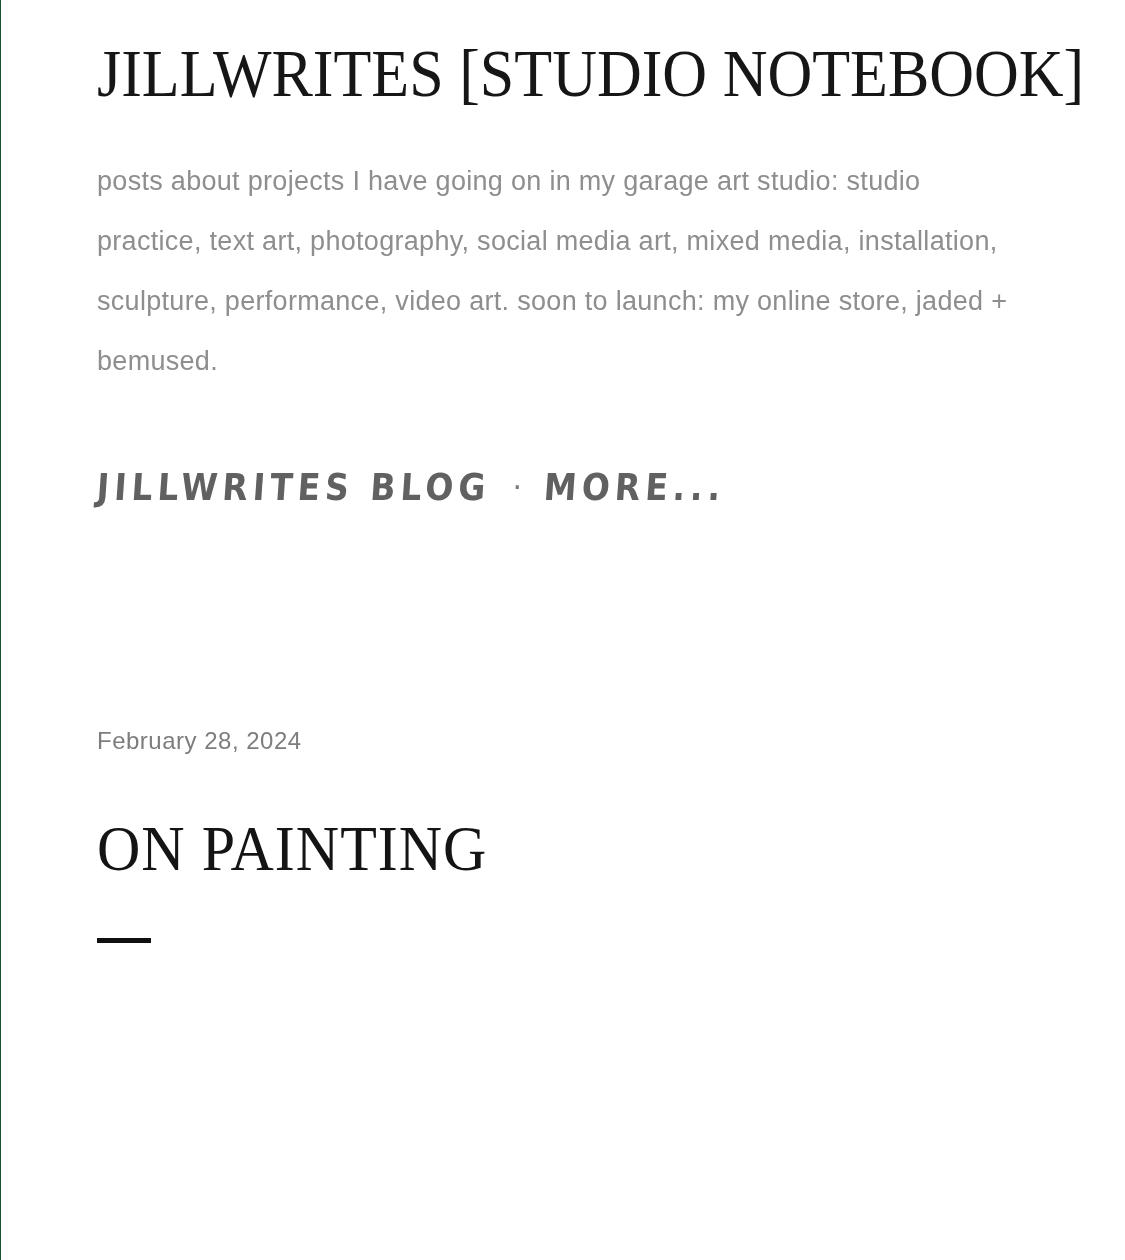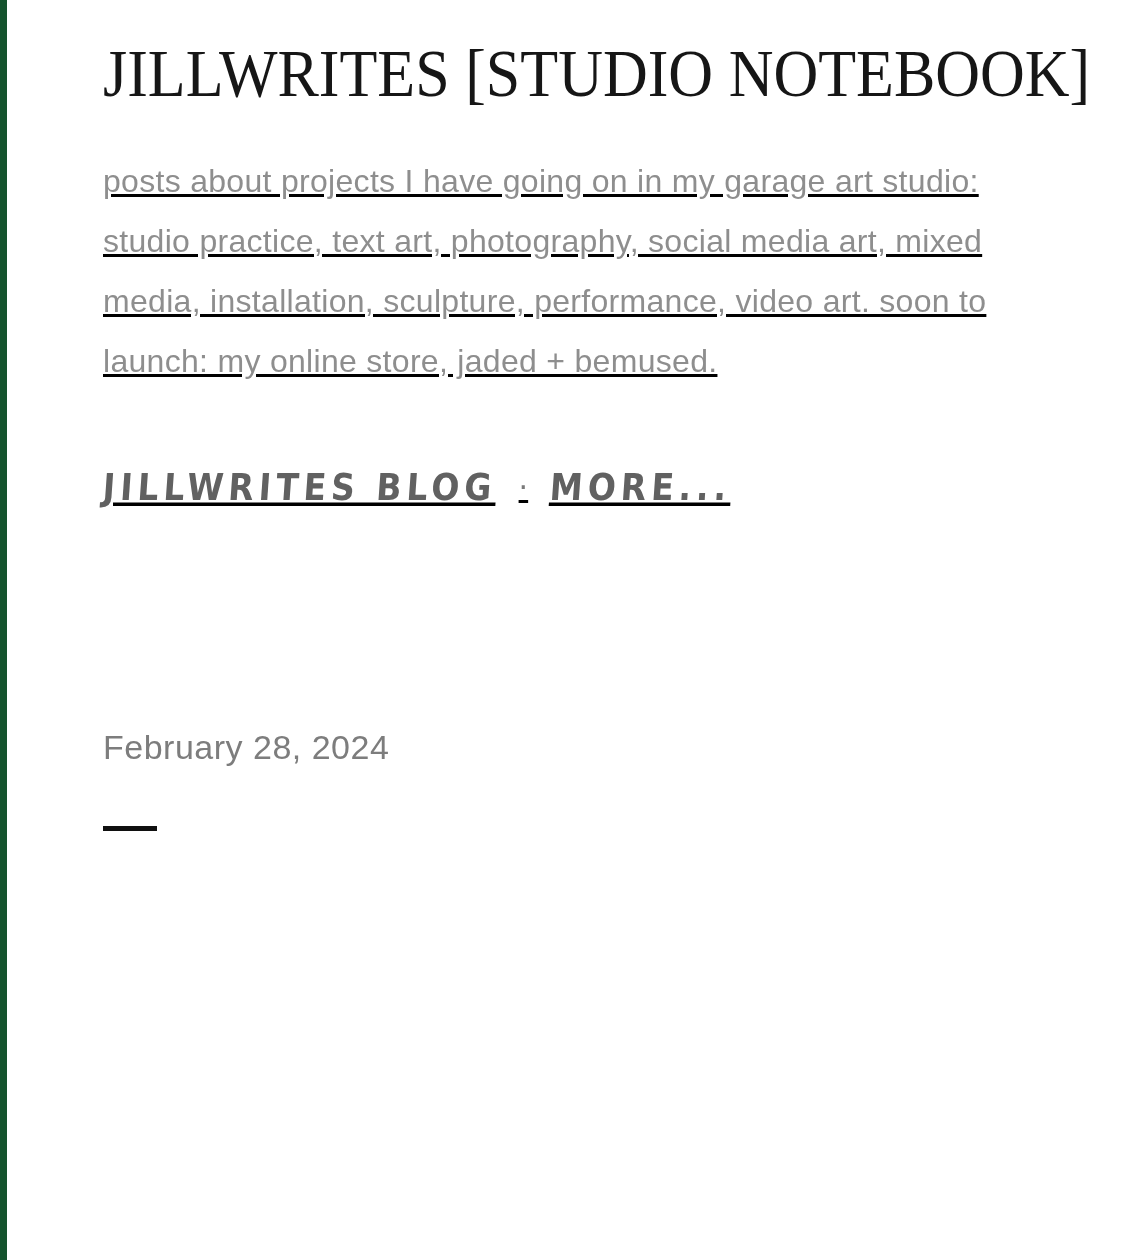--- a/index.html
+++ b/index.html
@@ -9,22 +9,21 @@
     background: #ffffff;
     width: 1125px;
     height: 1260px;
     overflow: hidden;
   }
   .page {
     width: 1125px;
     height: 1260px;
     background: #ffffff;
     padding: 36px 100px 0 96px;
-    border-left: 7px solid #14532d;
-    text-decoration: underline;
+    border-left: 1px solid #14532d;
   }
 
   
   .site-title {
     font-family: "Liberation Serif", serif;
     font-weight: 400;
     font-size: 62px;
     line-height: 1.15;
     color: #161616;
     letter-spacing: 0px;
@@ -32,21 +31,21 @@
     transform: scaleY(1.08);
     transform-origin: left top;
     text-decoration: none;
     display: inline-block;
     cursor: pointer;
     white-space: nowrap;
   }
   .site-description {
     font-family: "Liberation Sans", sans-serif;
     font-weight: 400;
-    font-size: 32px;
+    font-size: 27px;
     line-height: 60px;
     color: #8e8e8e;
     letter-spacing: 0.3px;
     margin: 0 0 68px 0;
     max-width: 915px;
   }
 
   
   .site-nav {
     display: flex;
@@ -72,21 +71,21 @@
     font-size: 30px;
     color: #7a7a7a;
     margin: 0 4px;
   }
 
   
   .post { margin-top: 212px; }
   .post-date {
     font-family: "Liberation Sans", sans-serif;
     font-weight: 400;
-    font-size: 34px;
+    font-size: 24px;
     line-height: 1.2;
     color: #7d7d7d;
     letter-spacing: 0.5px;
     text-decoration: none;
     display: inline-block;
     cursor: pointer;
     margin: 0;
   }
   .post-title {
     font-family: "Liberation Serif", serif;
@@ -134,18 +133,21 @@
     <nav class="site-nav">
       <a class="nav-link">JILLWRITES BLOG</a>
       <span class="nav-separator">·</span>
       <a class="nav-link">MORE...</a>
     </nav>
   </header>
 
   <article class="post">
     <a class="post-date">February 28, 2024</a>
 
+    <div>
+      <a class="post-title">ON PAINTING</a>
+    </div>
 
     <hr class="post-divider">
 
   </article>
 
 </div>
 
 </body></html>

